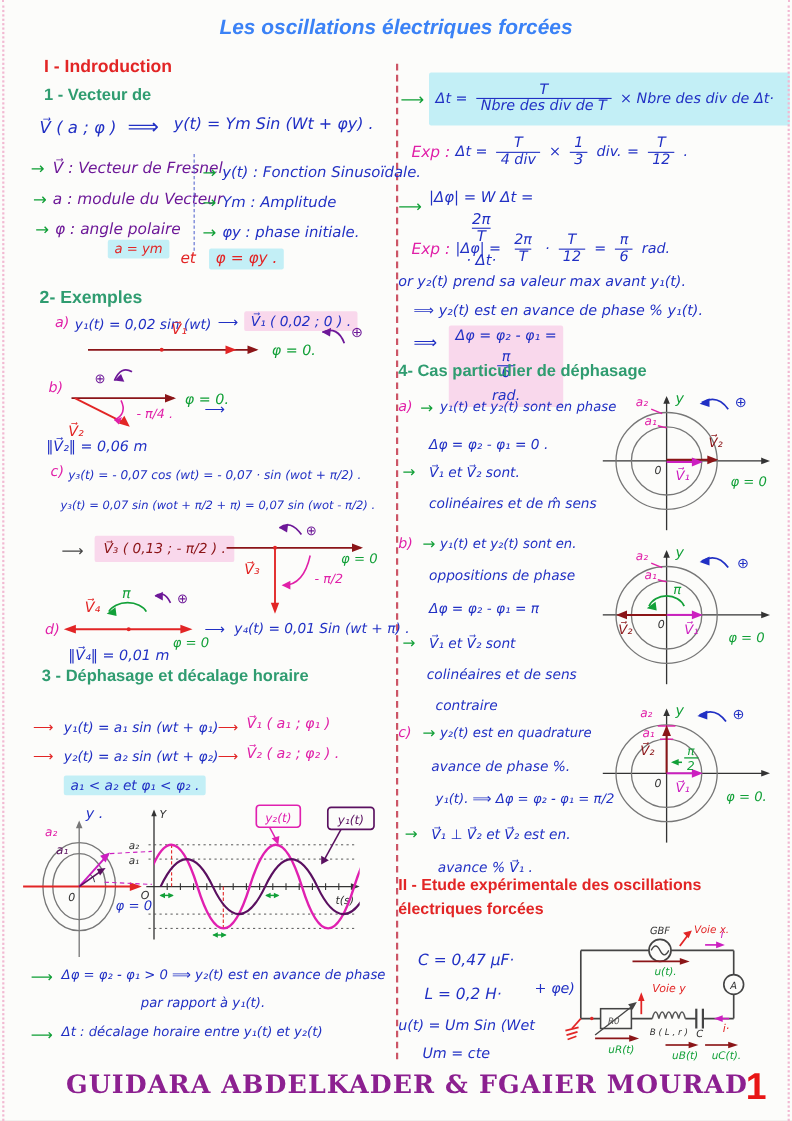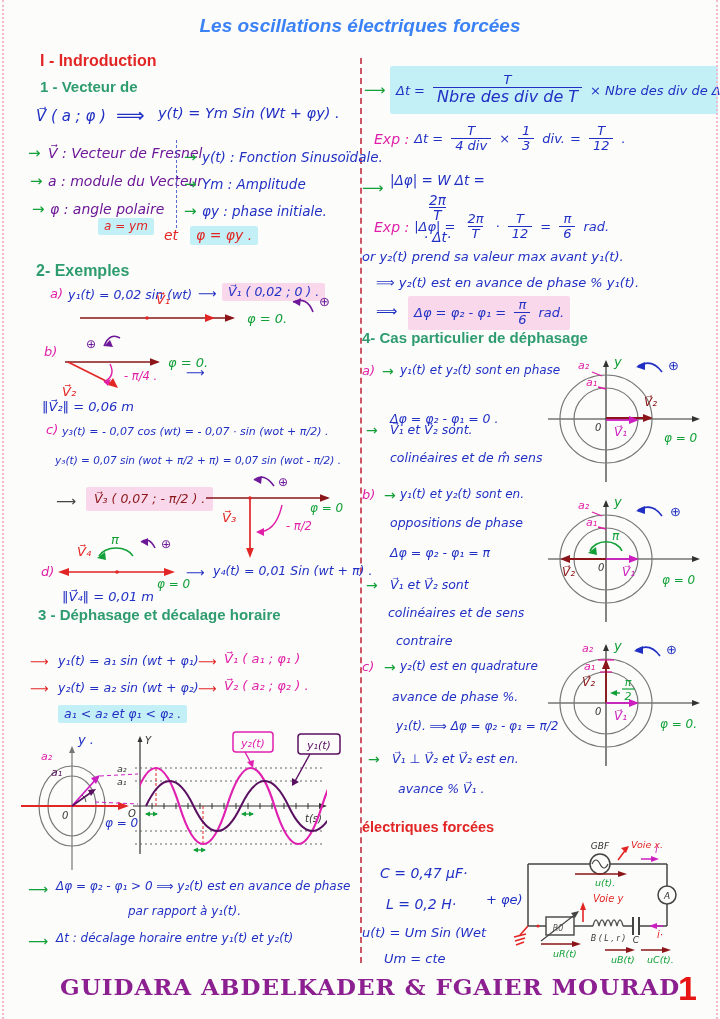--- a/index.html
+++ b/index.html
@@ -105,21 +105,21 @@
     </g>
     <text x="46" y="18" fill="#6d1898" font-size="12" font-style="normal">⊕</text>
   </svg>
   <div class="t blue" style="left:186px;top:366px;font-size:13px;">⟶</div>
   <div class="t hw blue" style="left:42px;top:400px;font-size:13px;">‖V⃗₂‖ = 0,06 m</div>
 
   <div class="t hw mag" style="left:46px;top:423px;font-size:13px;">c)</div>
   <div class="t hw blue" style="left:62px;top:426px;font-size:11px;">y₃(t) = - 0,07 cos (wt) = - 0,07 · sin (wot + π/2) .</div>
   <div class="t hw blue" style="left:55px;top:455px;font-size:10.5px;">y₃(t) = 0,07 sin (wot + π/2 + π) = 0,07 sin (wot - π/2) .</div>
   <div class="t" style="left:56px;top:494px;font-size:14px;color:#444;">⟶</div>
-  <div class="t hw dred hl-pink" style="left:86px;top:487px;font-size:12.5px;padding:5px 8px;">V⃗₃ ( 0,07 ; - π/2 ) .</div>
+  <div class="t hw dred hl-pink" style="left:86px;top:487px;font-size:12.5px;padding:5px 8px;">V⃗₃ ( 0,13 ; - π/2 ) .</div>
 
   <svg style="left:200px;top:470px;" width="140" height="100" viewBox="0 0 140 100">
     <g>
       <line x1="6" y1="28" x2="128" y2="28" stroke="#8b1518" stroke-width="1.6"></line>
       <polygon points="130,28 120,24.2 120,31.8" fill="#8b1518"></polygon>
       <circle cx="50" cy="28" r="1.8" fill="#e22525"></circle>
     </g>
     <g>
       <line x1="50" y1="28" x2="50" y2="84" stroke="#e22525" stroke-width="1.7"></line>
       <polygon points="50,88 46.2,78 53.8,78" fill="#e22525"></polygon>
@@ -269,21 +269,21 @@
   <div class="t hw blue" style="left:56px;top:880px;font-size:12px;">Δφ = φ₂ - φ₁ &gt; 0 ⟹ y₂(t) est en avance de phase</div>
   <div class="t hw blue" style="left:128px;top:905px;font-size:12px;">par rapport à  y₁(t).</div>
   <div class="t grn" style="left:28px;top:934px;font-size:14px;">⟶</div>
   <div class="t hw blue" style="left:56px;top:932px;font-size:12px;">Δt : décalage horaire entre  y₁(t) et y₂(t)</div>
 
   <div class="t grn" style="left:364px;top:82px;font-size:15px;">⟶</div>
   <div class="row hw blue hl-cyan" style="left:390px;top:66px;width:316px;height:44px;font-size:13px;">
     <span>Δt =</span>
     <span class="frac">
       <span class="num">T</span>
-        <span class="den" style="font-size:16px;">Nbre des div de T</span>
+        <span class="den" style="font-size:13px;">Nbre des div de T</span>
     </span>
     <span>× Nbre des div de Δt·</span>
   </div>
 
   <div class="row hw" style="left:374px;top:124px;font-size:13px;">
     <span class="mag" style="font-size:14px;">Exp :</span>
     <span class="blue">Δt =</span>
     <span class="frac blue">
         <span class="num">T</span>
         <span class="den">4 div</span>
@@ -328,35 +328,35 @@
     <span class="frac blue">
         <span class="num">π</span>
         <span class="den">6</span>
       </span>
     <span class="blue">rad.</span>
   </div>
 
   <div class="t hw blue" style="left:376px;top:276px;font-size:13px;">⟹ y₂(t) est en avance de phase % y₁(t).</div>
   <div class="t hw blue" style="left:362px;top:250px;font-size:13px;">or y₂(t) prend sa valeur max avant y₁(t).</div>
   <div class="t hw blue" style="left:376px;top:303px;font-size:15px;">⟹</div>
-  <div class="row hw blue hl-pink" style="left:408px;top:296px;font-size:13px;">
+  <div class="row hw blue hl-pink" style="left:408px;top:296px;font-size:13px;flex-direction:column;">
     <span>Δφ = φ₂ - φ₁ =</span>
     <span class="frac">
         <span class="num">π</span>
         <span class="den">6</span>
       </span>
     <span>rad.</span>
   </div>
 
   <div class="t head" style="left:362px;top:330px;font-size:15px;color:#2f9c70;">4- Cas particulier de déphasage</div>
 
   <div class="t hw mag" style="left:362px;top:364px;font-size:13px;">a)</div>
   <div class="t grn" style="left:382px;top:364px;font-size:14px;">→</div>
   <div class="t hw blue" style="left:400px;top:364px;font-size:12px;">y₁(t) et y₂(t) sont en phase</div>
-  <div class="t hw blue" style="left:390px;top:412px;font-size:12.5px;">Δφ = φ₂ - φ₁ = 0 .</div>
+  <div class="t hw blue" style="left:390px;top:397px;font-size:12.5px;">Δφ = φ₂ - φ₁ = 0 .</div>
   <div class="t grn" style="left:366px;top:423px;font-size:14px;">→</div>
   <div class="t hw blue" style="left:390px;top:423px;font-size:12.5px;">V⃗₁ et V⃗₂ sont.</div>
   <div class="t hw blue" style="left:390px;top:451px;font-size:12.5px;">colinéaires et de m̂ sens</div>
 
   <svg style="left:540px;top:352px;" width="180" height="136" viewBox="0 0 180 136">
     <g>
       <line x1="8" y1="67" x2="156" y2="67" stroke="#333" stroke-width="1.2"></line>
       <polygon points="160,67 152,64 152,70" fill="#333"></polygon>
       <line x1="66" y1="130" x2="66" y2="10" stroke="#333" stroke-width="1.2"></line>
       <polygon points="66,8 63,15 69,15" fill="#333"></polygon>
@@ -477,20 +477,21 @@
     <text x="74" y="84" fill="#cc1fc0" font-size="12">V⃗₁</text>
     <text x="55" y="79" fill="#333" font-size="10">0</text>
     <text x="120" y="92" fill="#12a038" font-size="12">φ = 0.</text>
     <g>
       <path d="M120,20 Q110,6 96,14" stroke="#2130c4" stroke-width="1.6" fill="none"></path>
       <polygon points="94,15 103,10 103,18" fill="#2130c4"></polygon>
     </g>
     <text x="126" y="18" fill="#2130c4" font-size="13" font-style="normal">⊕</text>
   </svg>
 
+  <div class="t head" style="left:362px;top:798px;font-size:14.5px;color:#e22525;">II - Etude expérimentale des oscillations</div>
   <div class="t head" style="left:362px;top:820px;font-size:14.5px;color:#e22525;">électriques forcées</div>
 
   <div class="t hw blue" style="left:380px;top:866px;font-size:14px;">C = 0,47 μF·</div>
   <div class="t hw blue" style="left:386px;top:897px;font-size:14px;">L = 0,2 H·</div>
   <div class="t hw blue" style="left:486px;top:893px;font-size:13px;">+ φe)</div>
   <div class="t hw blue" style="left:362px;top:926px;font-size:13px;">u(t) = Um Sin (Wet</div>
   <div class="t hw blue" style="left:384px;top:952px;font-size:13px;">Um = cte</div>
 
   <svg style="left:505px;top:840px;" width="215" height="132" viewBox="0 0 215 132">
     <g stroke="#444" stroke-width="1.5" fill="none">

